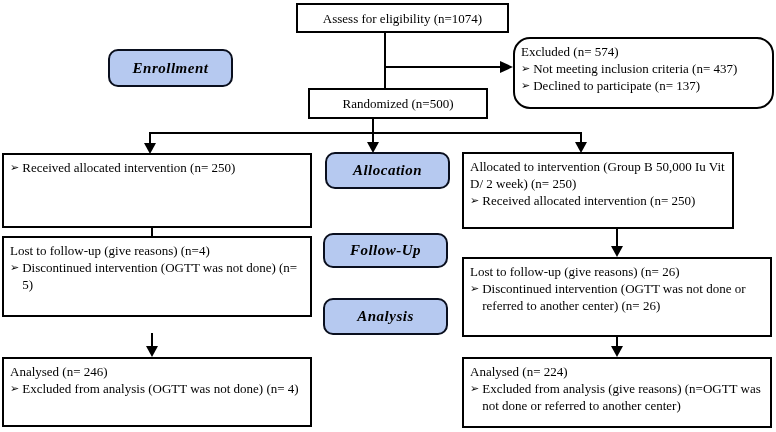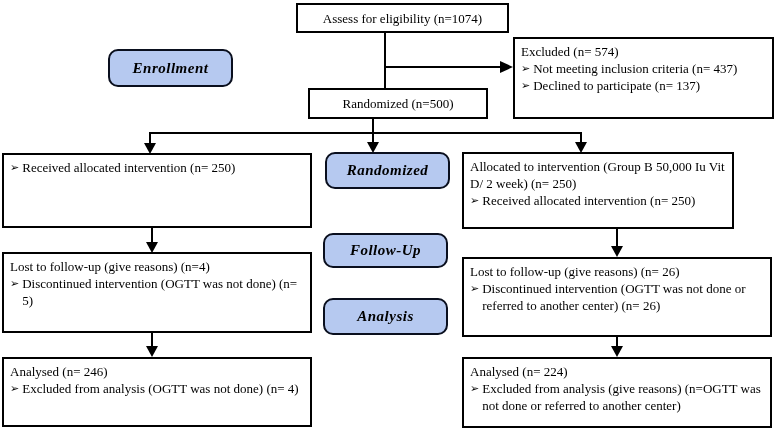--- a/index.html
+++ b/index.html
@@ -97,21 +97,21 @@
     <line x1="617" y1="229" x2="617" y2="249"></line>
     <polygon points="617,257 611,246 623,246"></polygon>
     <line x1="617" y1="337" x2="617" y2="349"></line>
     <polygon points="617,357 611,346 623,346"></polygon>
   </svg>
 
   <div class="box center" style="left:296px; top:3px; width:213px; height:30px;">
     <span>Assess for eligibility (n=1074)</span>
   </div>
 
-  <div class="box" style="left:513px; top:37px; width:261px; height:82px;">
+  <div class="box" style="left:513px; top:37px; width:261px; height:72px;border-radius:17px;">
     <div class="title">Excluded (n= 574)</div>
     <div class="item">
       <span class="bullet">➢</span>
       <span>Not meeting inclusion criteria (n= 437)</span>
     </div>
     <div class="item">
       <span class="bullet">➢</span>
       <span>Declined to participate (n= 137)</span>
     </div>
   </div>
@@ -125,36 +125,36 @@
   </div>
 
   <div class="box" style="left:2px; top:153px; width:310px; height:75px;">
     <div class="item">
       <span class="bullet">➢</span>
       <span>Received allocated intervention (n= 250)</span>
     </div>
   </div>
 
   <div class="stage-label" style="left:325px; top:152px; width:125px; height:37px;">
-    <span>Randomized</span>
+    <span>Allocation</span>
   </div>
 
   <div class="box" style="left:462px; top:152px; width:272px; height:77px;">
     <div class="title">Allocated to intervention (Group B 50,000 Iu Vit D/ 2 week) (n= 250)</div>
     <div class="item">
       <span class="bullet">➢</span>
       <span>Received allocated intervention (n= 250)</span>
     </div>
   </div>
 
   <div class="stage-label" style="left:323px; top:233px; width:125px; height:35px;border-radius:10px;">
     <span>Follow-Up</span>
   </div>
 
-  <div class="box" style="left:2px; top:252px; width:310px; height:81px;">
+  <div class="box" style="left:2px; top:236px; width:310px; height:81px;">
     <div class="title">Lost to follow-up (give reasons) (n=4)</div>
     <div class="item">
       <span class="bullet">➢</span>
       <span>Discontinued intervention (OGTT was not done) (n= 5)</span>
     </div>
   </div>
 
   <div class="box" style="left:462px; top:257px; width:310px; height:80px;">
     <div class="title">Lost to follow-up (give reasons) (n= 26)</div>
     <div class="item">

